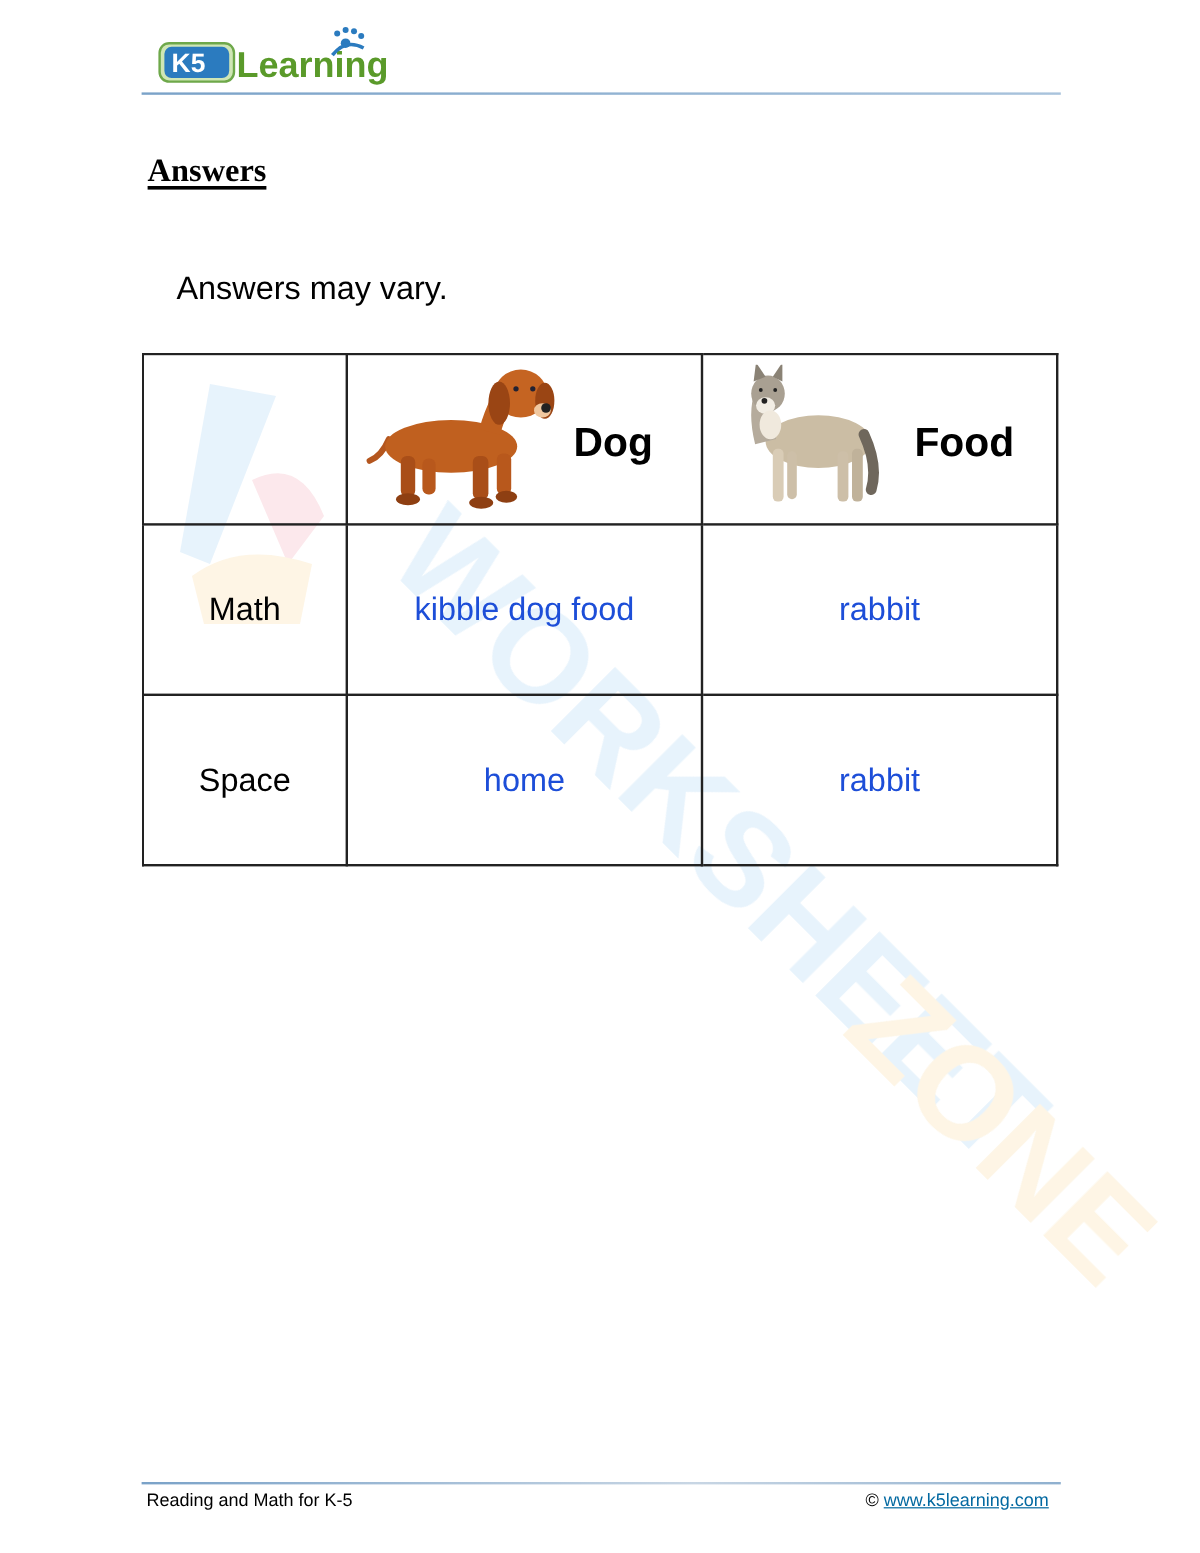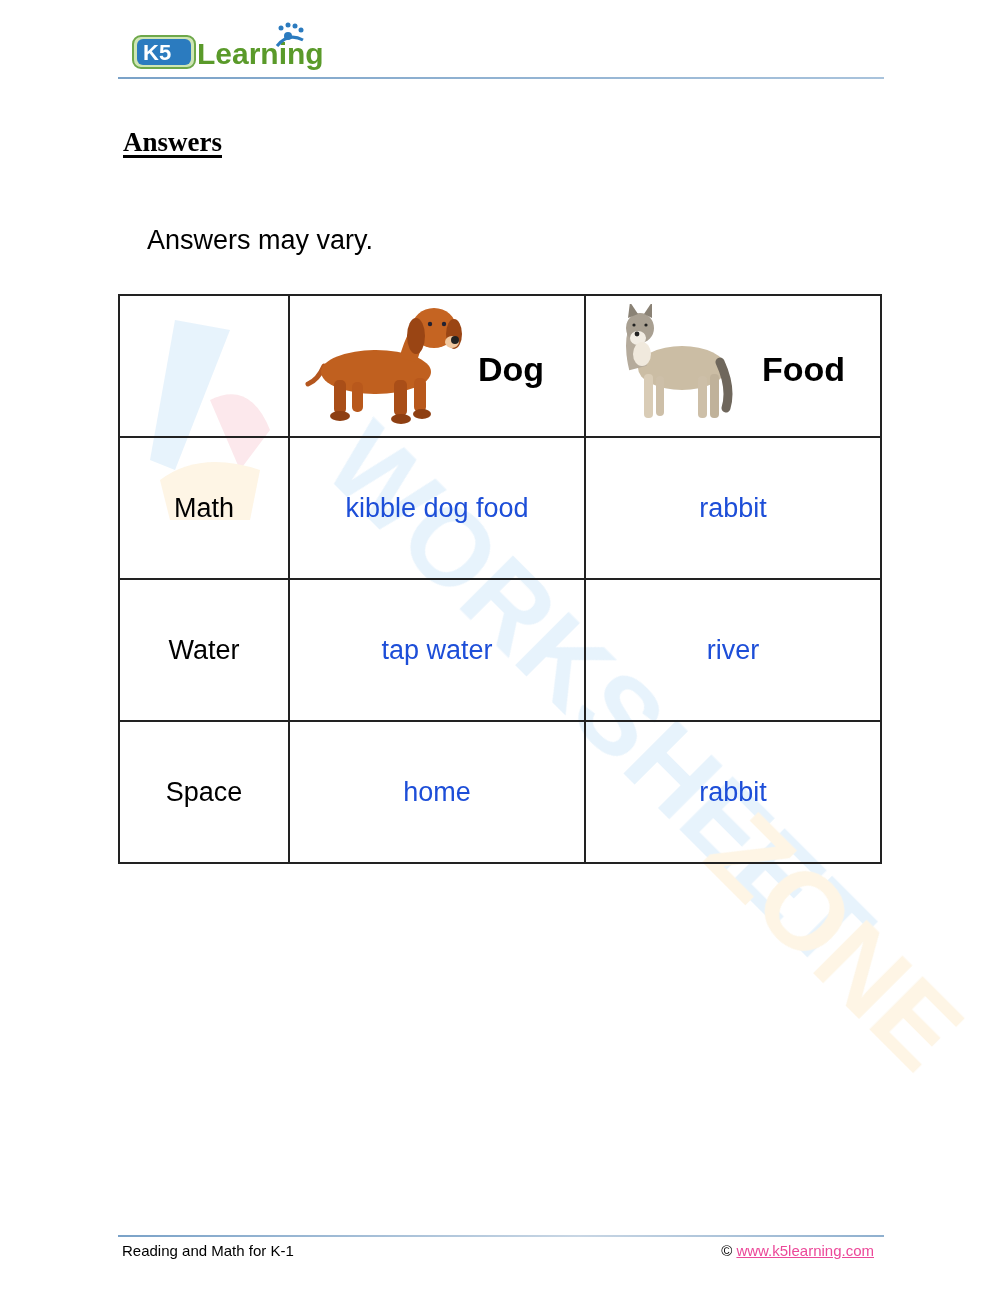--- a/index.html
+++ b/index.html
@@ -25,21 +25,21 @@
   table.answers col.c2 { width: 296px; }
   .answer { color: #1d4ed8; }
   .hdr-cell { position: relative; }
   .hdr-label { position: absolute; font-weight: bold; font-size: 34px; }
   .animal-img { position: absolute; }
 
   .footer-rule { position: absolute; left: 118px; top: 1235px; width: 766px; height: 2px;
                  background: linear-gradient(to right, #7aa2c8, #c8d6e4 60%, #8fb0cf); }
   .footer-left { position: absolute; left: 122px; top: 1242px; font-size: 15px; }
   .footer-right { position: absolute; right: 126px; top: 1242px; font-size: 15px; }
-  .footer-right a { color: #ec4899; text-decoration: underline; }
+  .footer-right a { color: #0369a1; text-decoration: underline; }
 </style>
 </head>
 <body>
 
 <svg class="watermark" viewBox="0 0 1000 1294">
   <g opacity="0.13">
     <path d="M175 320 L230 330 L175 470 L150 460 Z" fill="#4aa3e6"></path>
     <path d="M210 400 Q250 380 270 430 L240 470 Z" fill="#e6506a"></path>
     <path d="M160 480 Q200 450 260 470 L250 520 L170 520 Z" fill="#f2b23a"></path>
     <text x="0" y="0" transform="translate(320,470) rotate(45)" font-family="Liberation Sans, sans-serif" font-weight="bold" font-size="110" fill="#4aa3e6">WORKSHEET</text>
@@ -119,30 +119,25 @@
       </svg>
       <span class="hdr-label" style="left:176px; top:54px;">Food</span>
     </td>
   </tr>
   <tr>
     <td>Math</td>
     <td class="answer">kibble dog food</td>
     <td class="answer">rabbit</td>
   </tr>
   <tr>
-    <td>Water</td>
-    <td class="answer">tap water</td>
-    <td class="answer">river</td>
-  </tr>
-  <tr>
     <td>Space</td>
     <td class="answer">home</td>
     <td class="answer">rabbit</td>
   </tr>
 </tbody>
   </table>
 
 <div class="footer-rule"></div>
-<div class="footer-left">Reading and Math for K-1</div>
+<div class="footer-left">Reading and Math for K-5</div>
 <div class="footer-right">
   <span>©</span>
   <a>www.k5learning.com</a>
 </div>
 
 </body></html>

